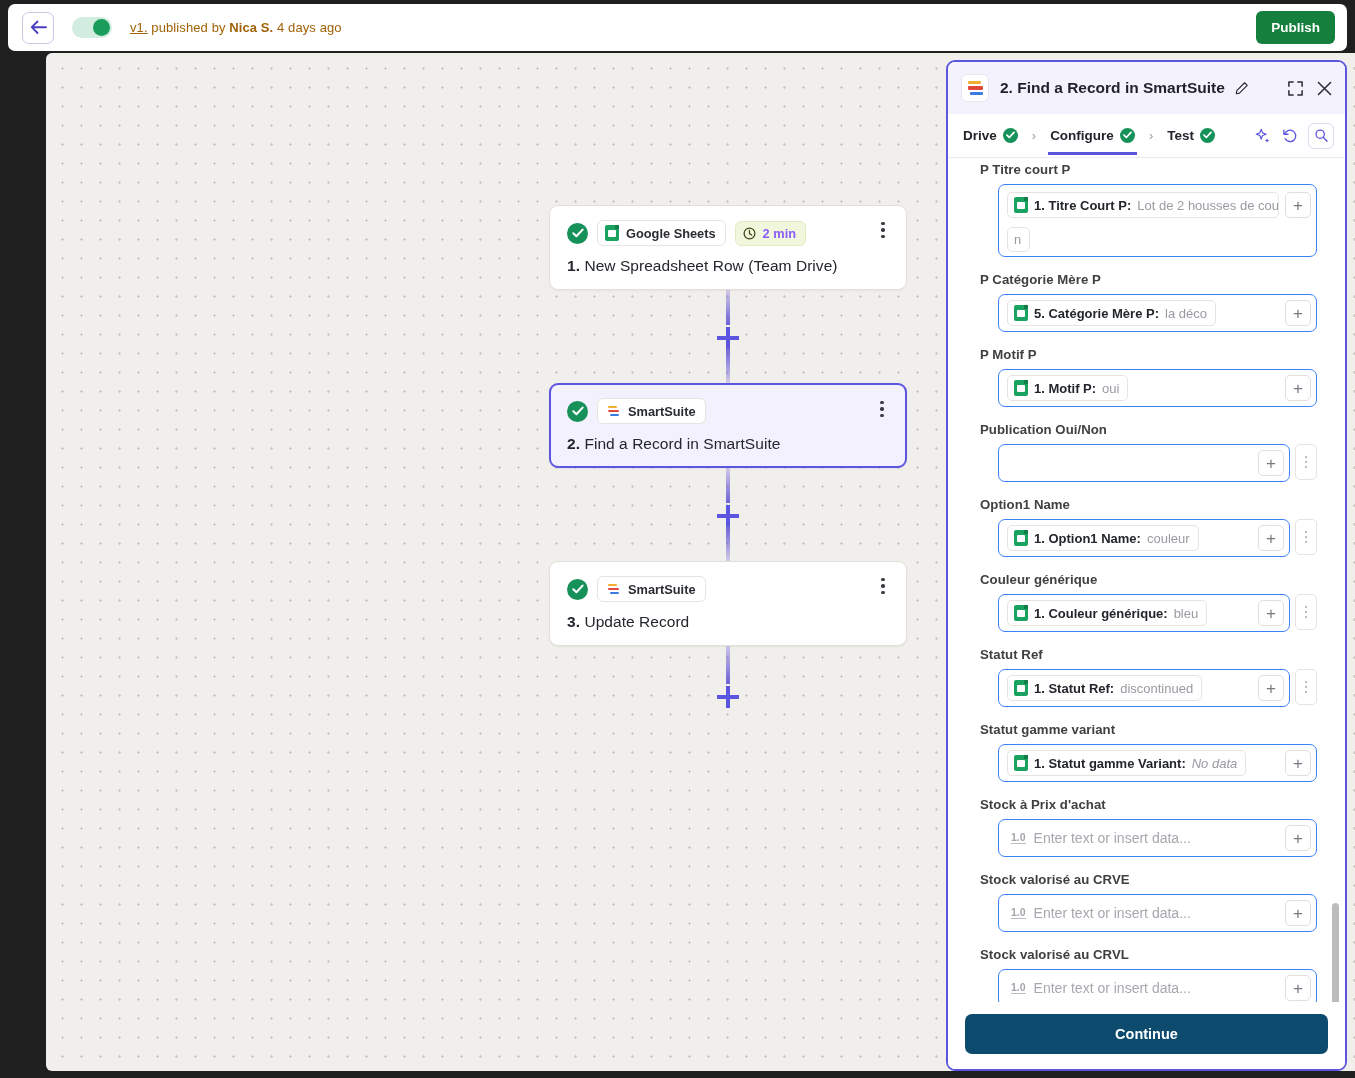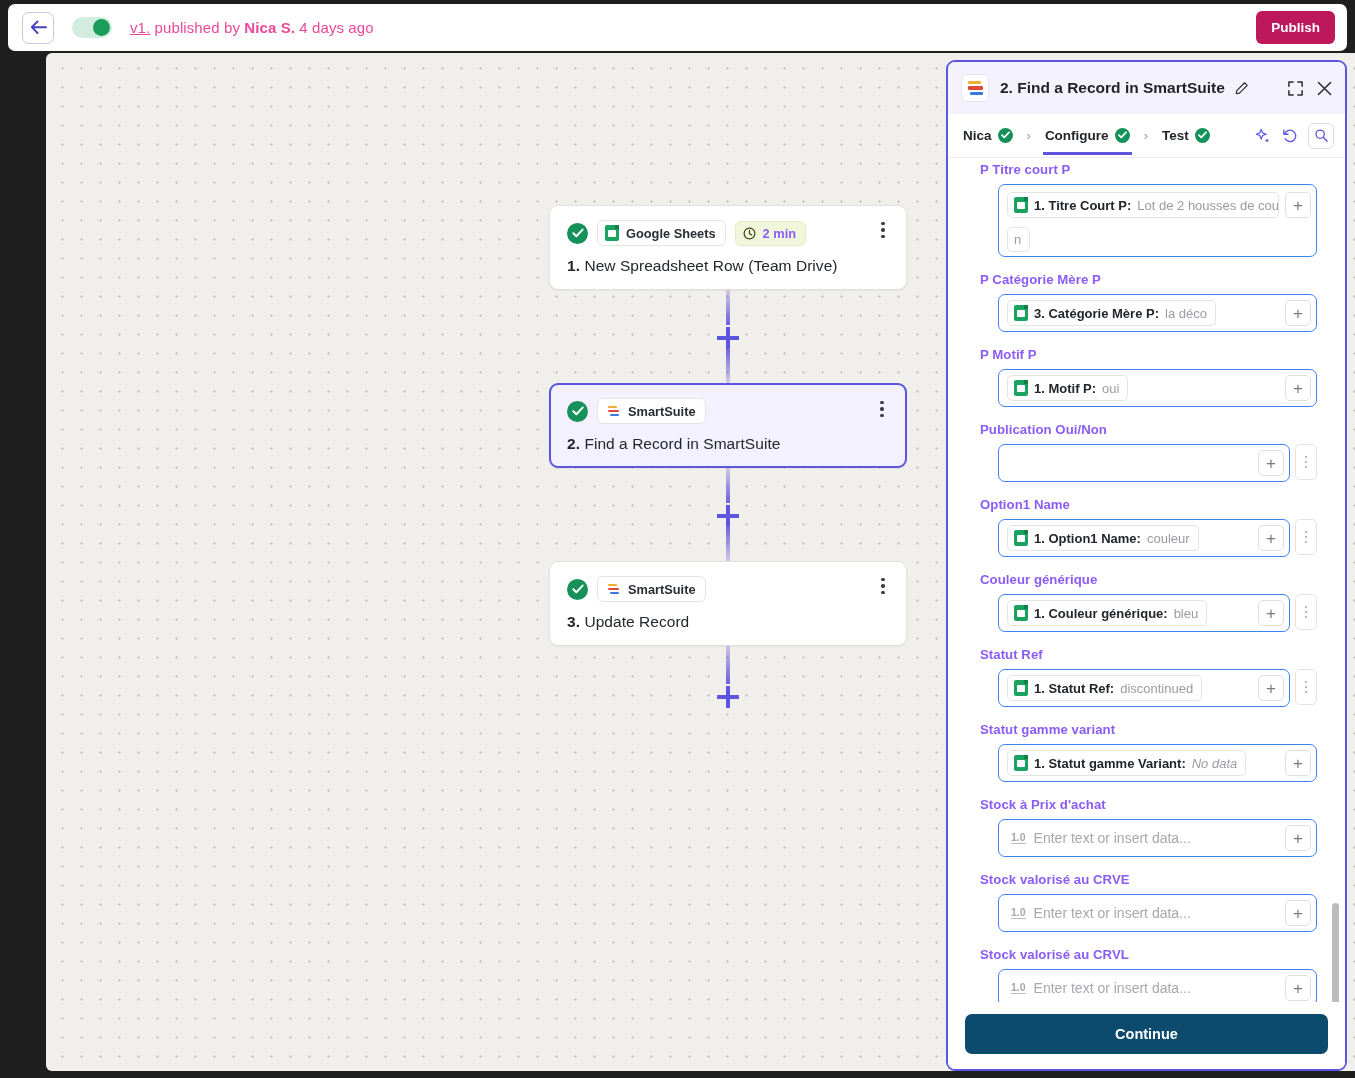--- a/index.html
+++ b/index.html
@@ -49,31 +49,31 @@
   .toggle .knob {
     position: absolute;
     right: 2px; top: 2px;
     width: 17px; height: 17px;
     border-radius: 50%;
     background: #1a9d5a;
   }
 
   .version-line {
     margin-left: 18px;
-    font-size: 15px;
-    color: #ec4899;
+    font-size: 13px;
+    color: #a16207;
     letter-spacing: 0.1px;
     white-space: nowrap;
   }
   .version-line .vlink { text-decoration: underline; cursor: pointer; }
   .version-line b { font-weight: 700; }
 
   .publish-btn {
     margin-left: auto;
-    background: #be185d;
+    background: #15803d;
     color: #fff;
     font-size: 13.5px;
     font-weight: 700;
     border: none;
     border-radius: 6px;
     padding: 9px 15px;
     cursor: pointer;
     font-family: inherit;
   }
 
@@ -287,21 +287,21 @@
   
   .form {
     flex: 1 1 auto;
     overflow: hidden;
     position: relative;
     padding: 0 28px 0 32px;
   }
   .form-inner { padding-top: 4px; }
   .field { margin-bottom: 15px; }
   .field-label {
-    font-size: 13.2px; font-weight: 700; color: #8b5cf6;
+    font-size: 13.2px; font-weight: 700; color: #404040;
     margin-bottom: 7px; letter-spacing: 0.05px;
   }
   .field-box {
     border: 1px solid #3b82f6;
     border-radius: 7px;
     background: #fff;
     min-height: 38px;
     display: flex; align-items: center;
     padding: 4px 5px 4px 8px;
     gap: 5px;
@@ -534,21 +534,21 @@
         <div class="icon-btn">
           <svg width="17" height="17" viewBox="0 0 18 18">
             <path d="M2.6 2.6l12.8 12.8M15.4 2.6L2.6 15.4" stroke="#2a2d33" stroke-width="1.6" stroke-linecap="round"></path>
           </svg>
         </div>
       </div>
     </div>
 
     <div class="steps">
       <div class="step">
-        <span>Nica</span>
+        <span>Drive</span>
         <span class="ok">
           <svg width="9" height="8" viewBox="0 0 12 10">
               <path d="M1.3 5.2l3.1 3.1L10.6 1.6" stroke="#fff" stroke-width="2.3" fill="none" stroke-linecap="round" stroke-linejoin="round"></path>
             </svg>
         </span>
       </div>
       <span class="chev">›</span>
       <div class="step active">
         <span>Configure</span>
         <span class="ok">
@@ -607,21 +607,21 @@
               <span class="tval">n</span>
             </span>
           </div>
         </div>
 
         <div class="field">
           <div class="field-label">P Catégorie Mère P</div>
           <div class="field-box">
             <span class="token">
               <span class="sheet-ic"></span>
-              <span class="tname">3. Catégorie Mère P:</span>
+              <span class="tname">5. Catégorie Mère P:</span>
               <span class="tval">la déco</span>
             </span>
             <span class="plus-btn">+</span>
           </div>
         </div>
 
         <div class="field">
           <div class="field-label">P Motif P</div>
           <div class="field-box">
             <span class="token">

